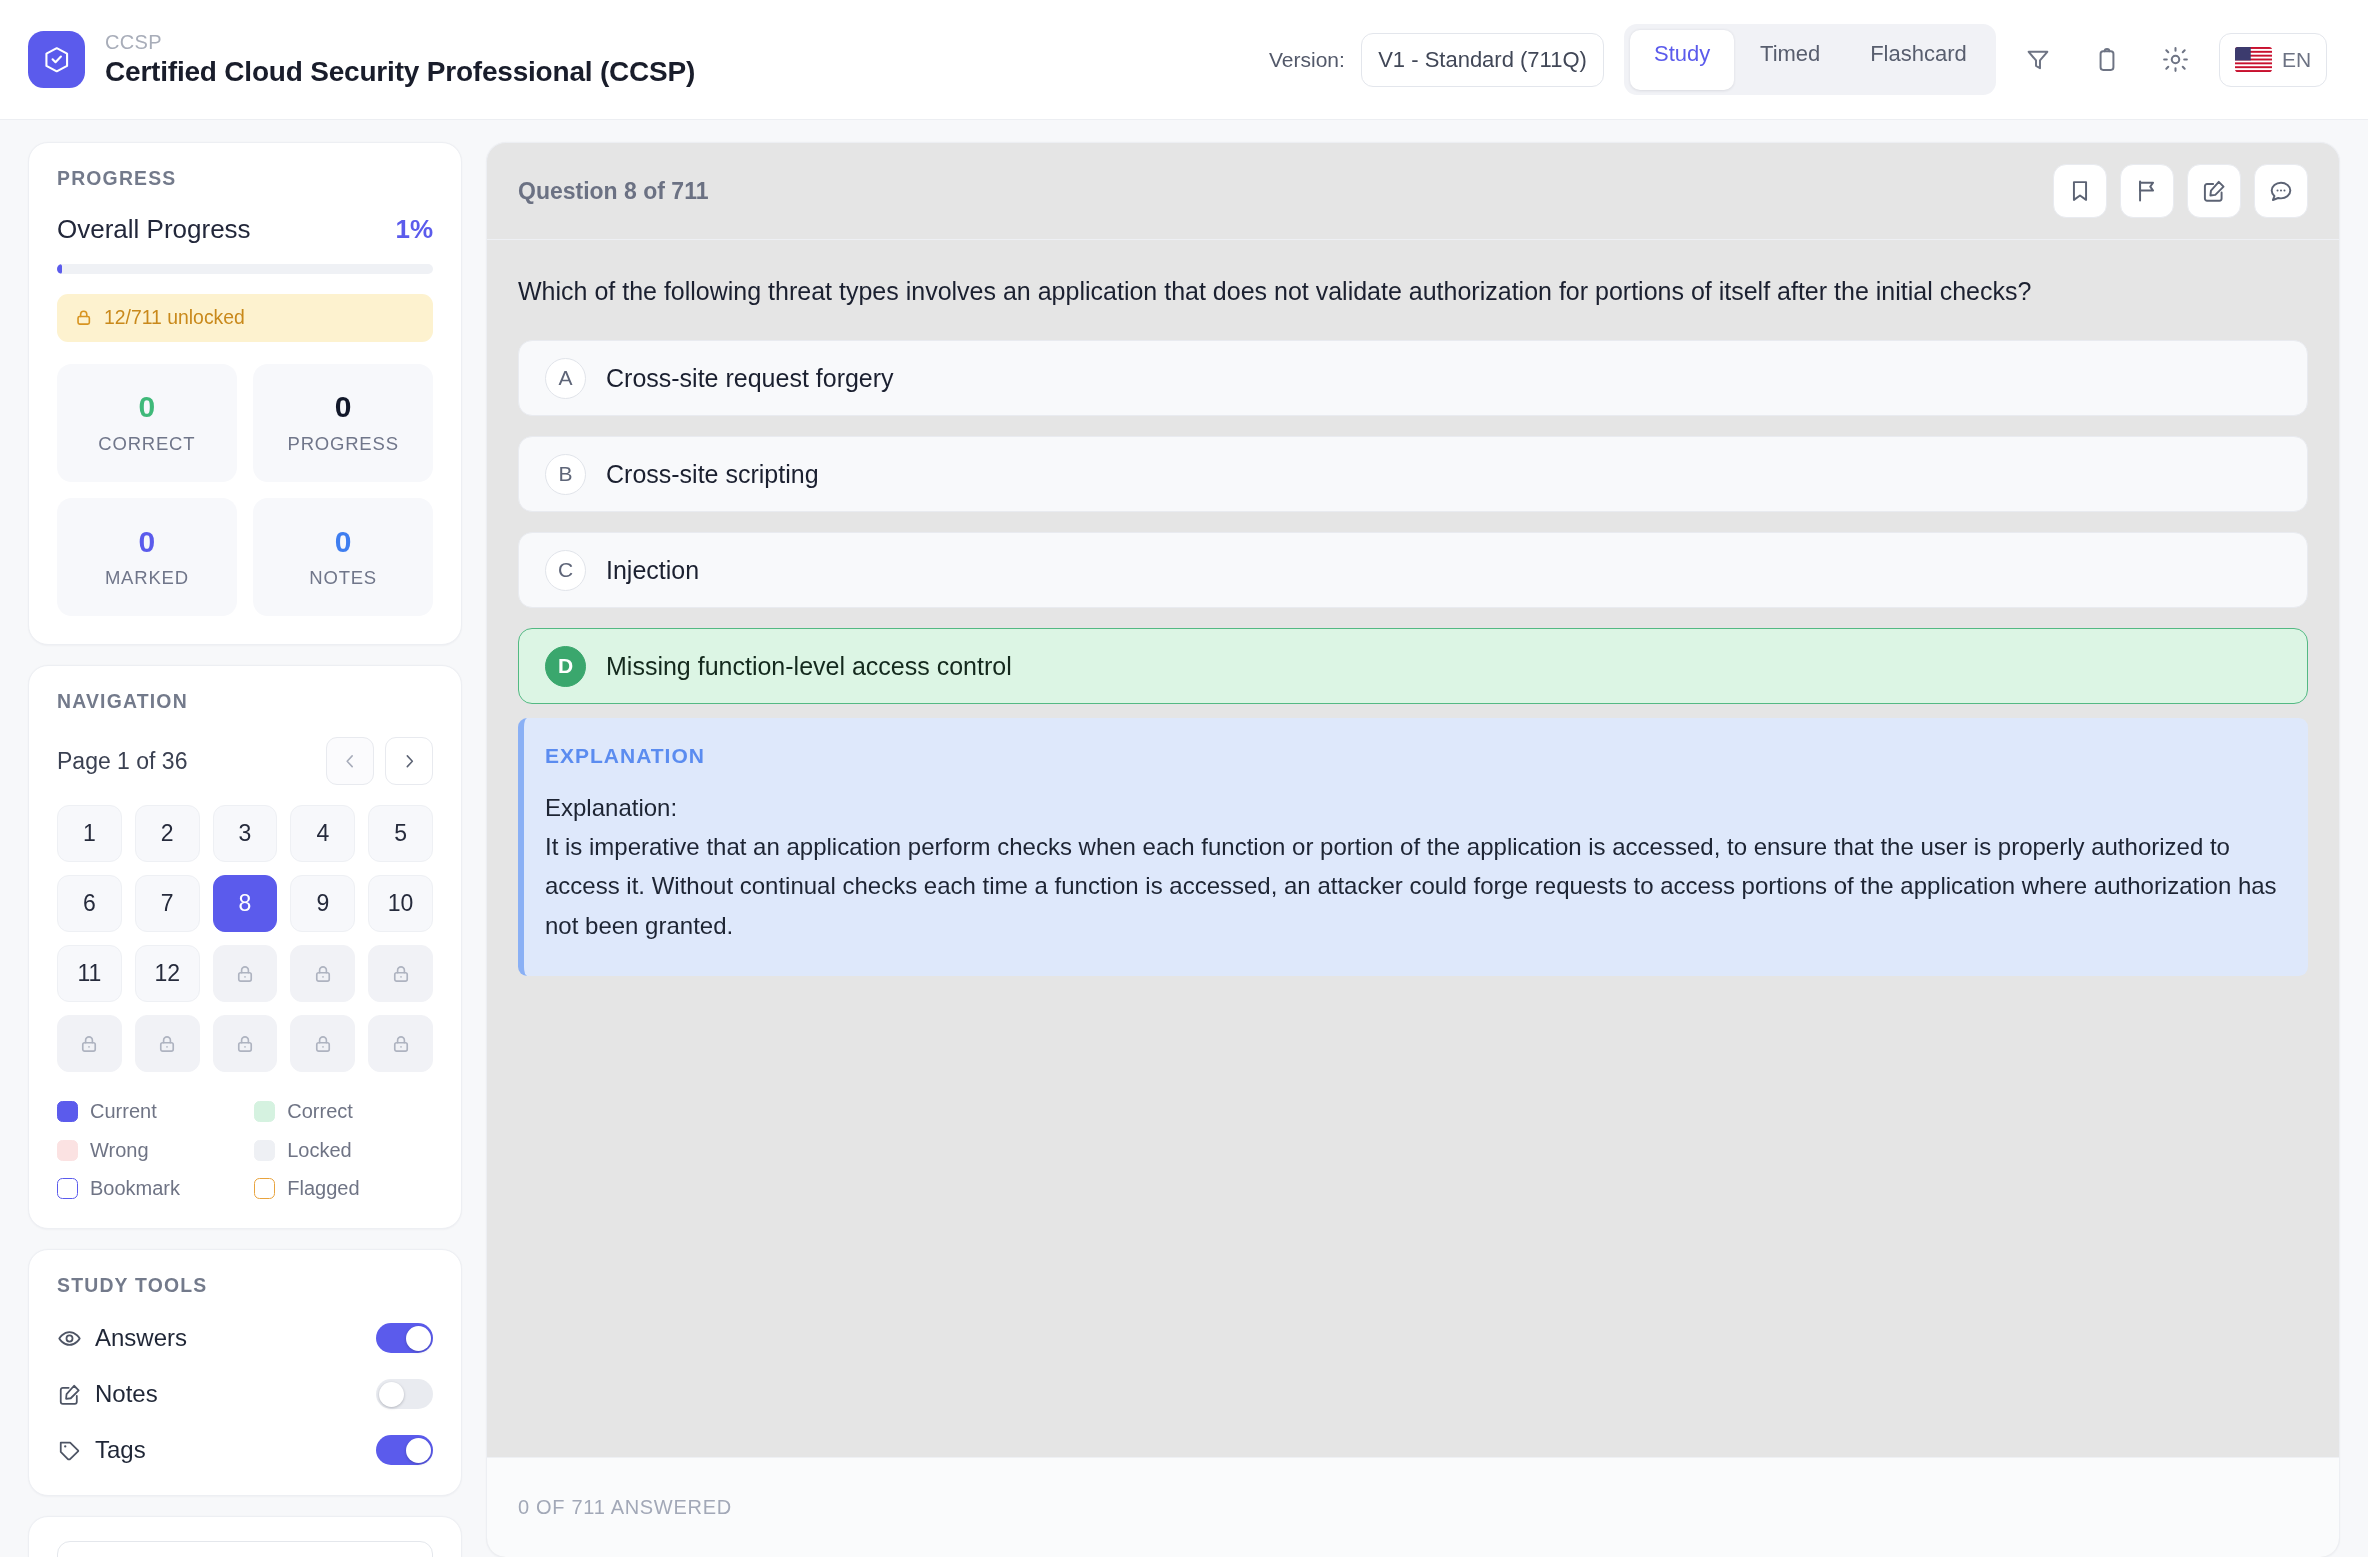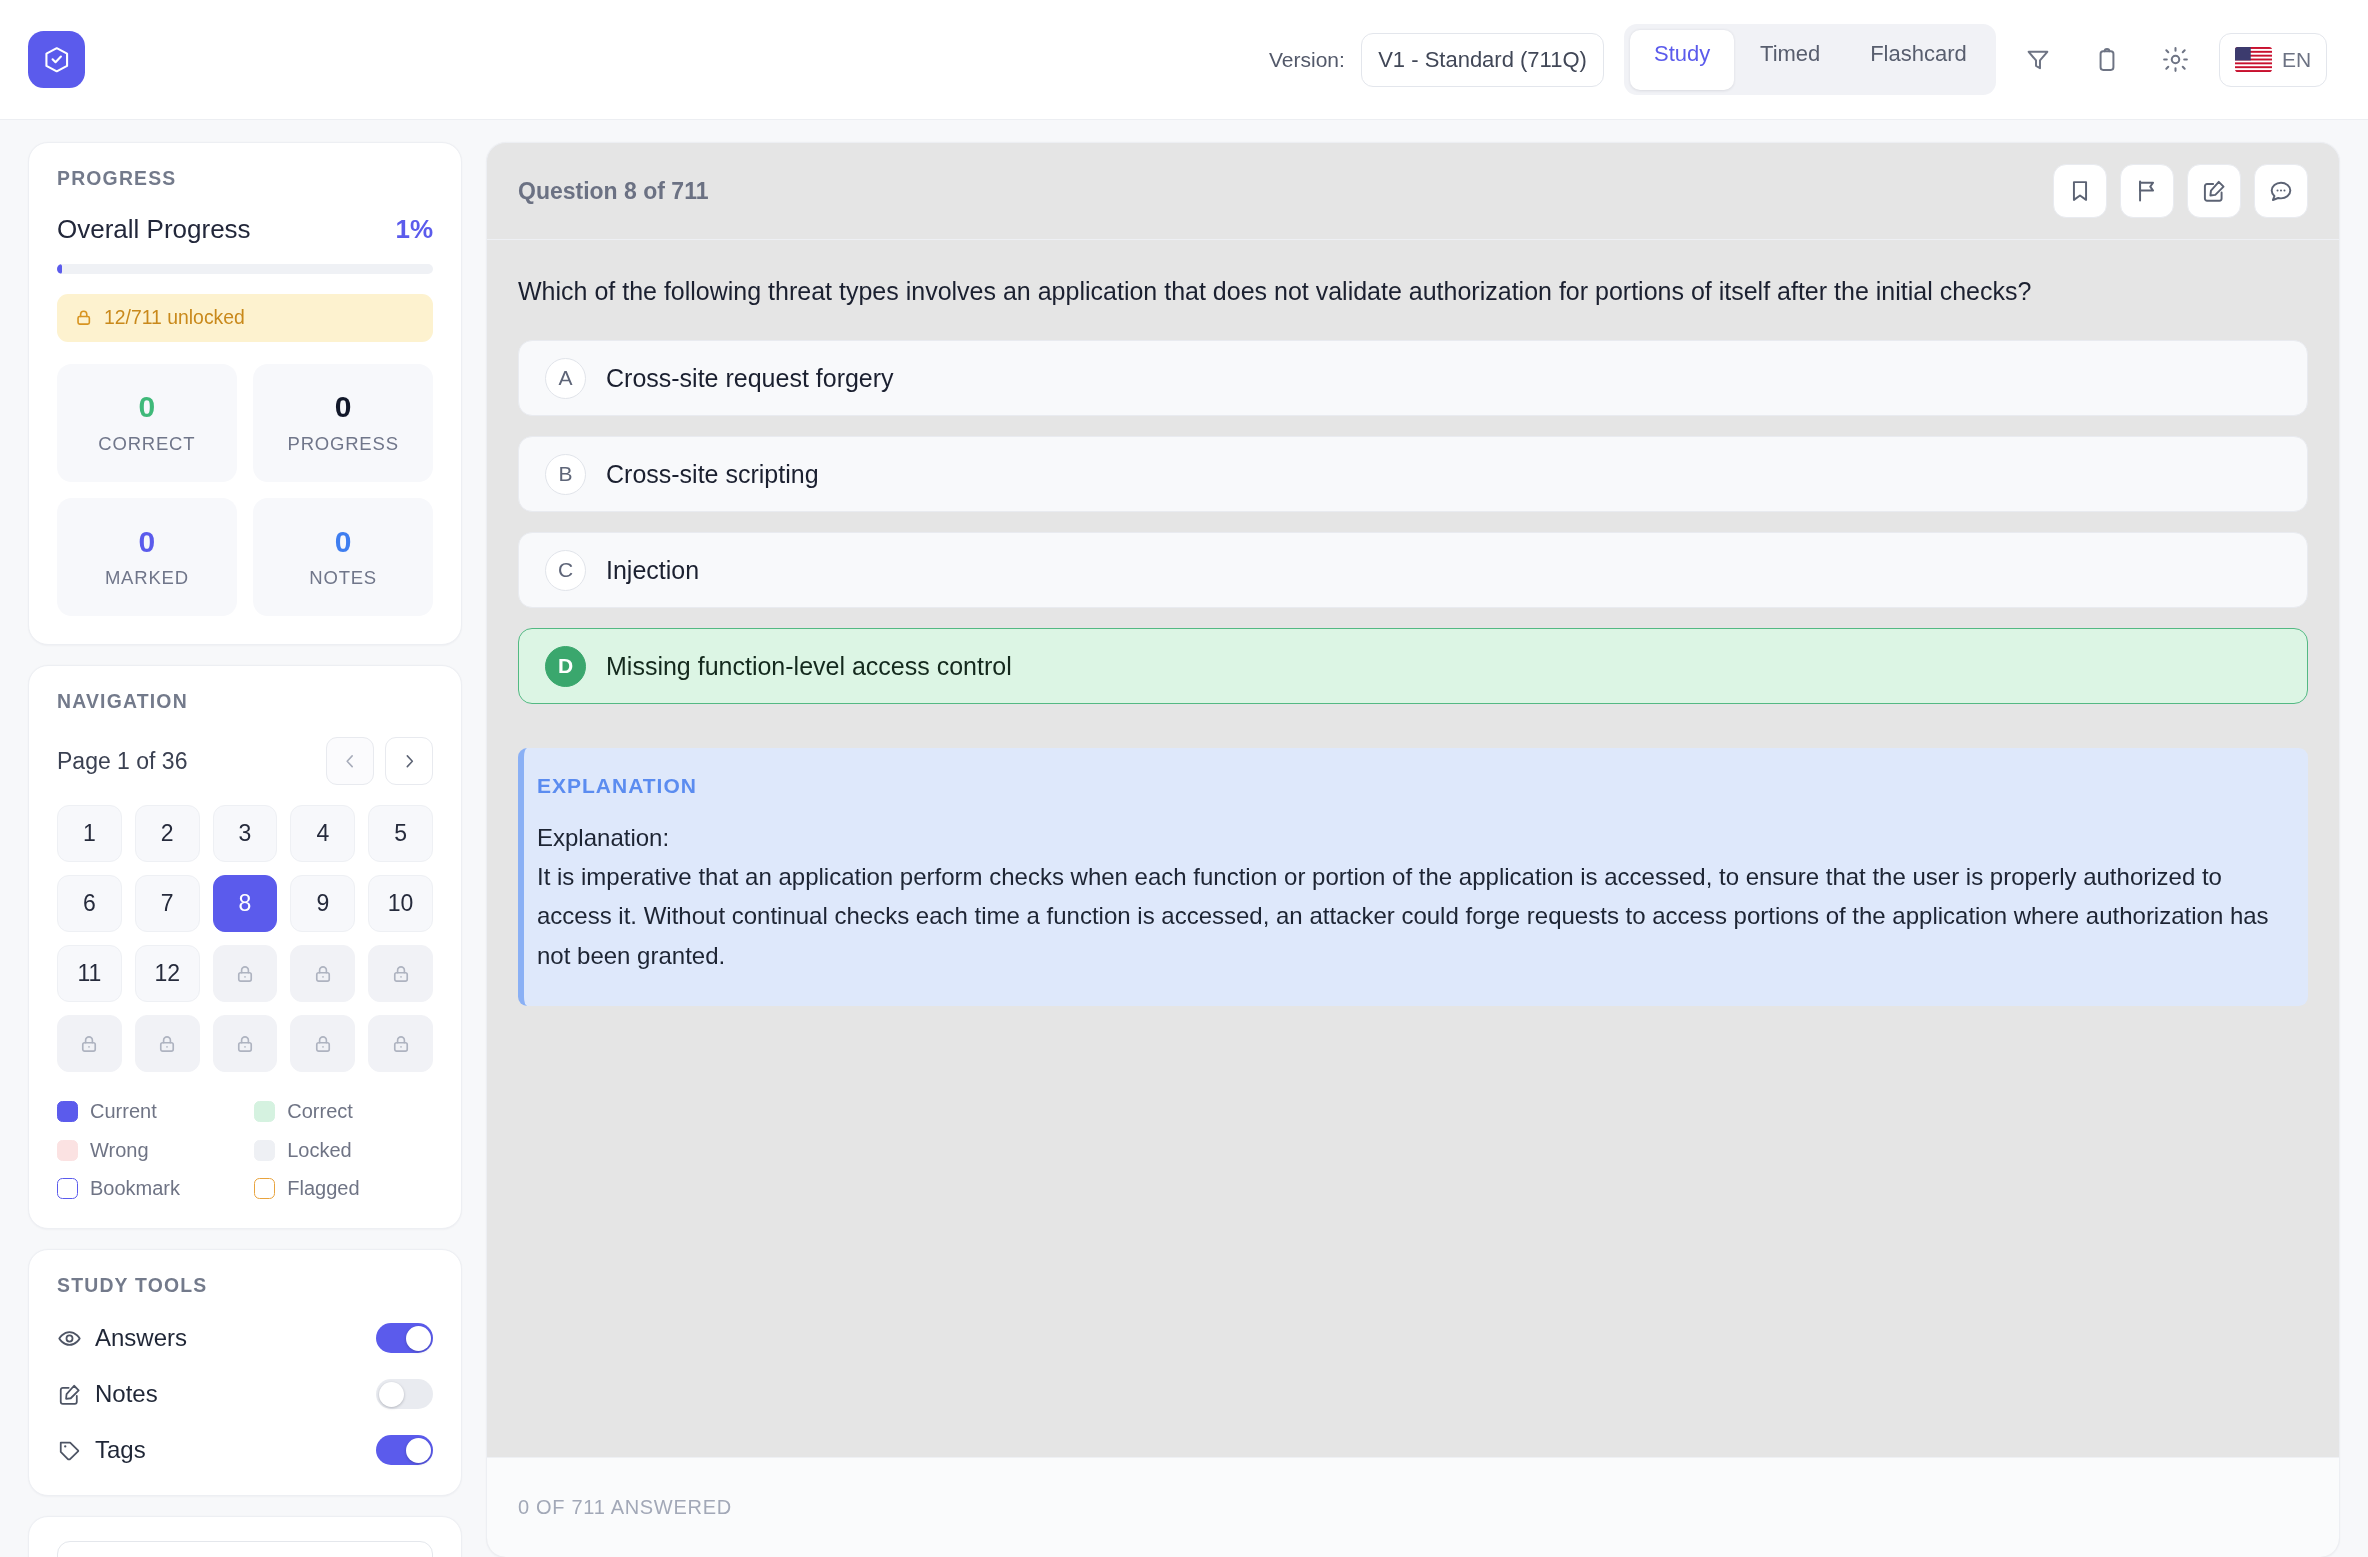--- a/index.html
+++ b/index.html
@@ -211,22 +211,22 @@
     display: flex; align-items: center; justify-content: center;
     font-size: 21px; color: #5e6578;
   }
   .option.correct .opt-letter {
     background: #3aa76d; border-color: #3aa76d; color: #fff; font-weight: bold;
   }
   .opt-text { font-size: 25px; color: #1b2030; }
   .option.correct .opt-text { color: #14291d; }
 
   .explanation {
-    margin-top: 44px; background: #dee8fb; border-left: 6.5px solid #8ab0f5;
-    border-radius: 9.2px; padding: 26px 31px 31px 13px;
+    margin-top: 14px; background: #dee8fb; border-left: 6.5px solid #8ab0f5;
+    border-radius: 9.2px; padding: 26px 31px 31px 21px;
   }
   .exp-title {
     font-size: 21px; font-weight: bold; letter-spacing: 1px; color: #5b8cf0;
     text-transform: uppercase;
   }
   .exp-body { margin-top: 20px; font-size: 24px; line-height: 1.63; color: #1d2433; }
 
   .main-foot {
     height: 100px; border-top: 0.9px solid #eef0f4; background: #fafbfc;
     display: flex; align-items: center; padding: 0 31px;
@@ -251,20 +251,24 @@
 
 <div class="topbar">
   <div class="brand">
     <div class="logo-tile">
       <span>
         <svg width="29.5" height="29.5" viewBox="0 0 24 24" fill="none" stroke="#ffffff" stroke-width="1.7" stroke-linecap="round" stroke-linejoin="round">
           <path d="M12 2.6 3.6 7v10L12 21.4 20.4 17V7z"></path>
           <path d="M8.6 11.6l2.4 2.4 4.4-4.6"></path>
         </svg>
       </span>
+    </div>
+    <div class="brand-text">
+      <div class="brand-kicker">CCSP</div>
+      <div class="brand-title">Certified Cloud Security Professional (CCSP)</div>
     </div>
   </div>
 
   <div class="top-right">
     <div class="version-label">Version:</div>
     <div class="version-select">V1 - Standard (711Q)</div>
 
     <div class="modes">
       <div class="mode active">Study</div>
       <div class="mode">Timed</div>

